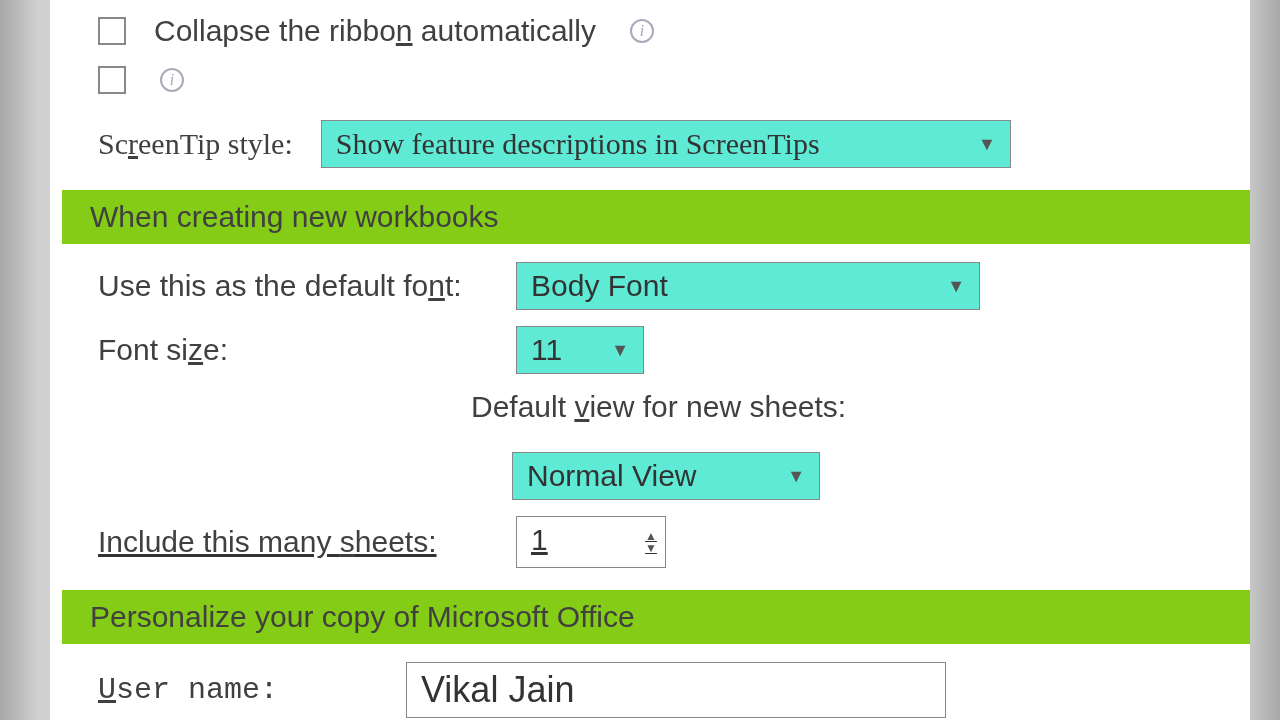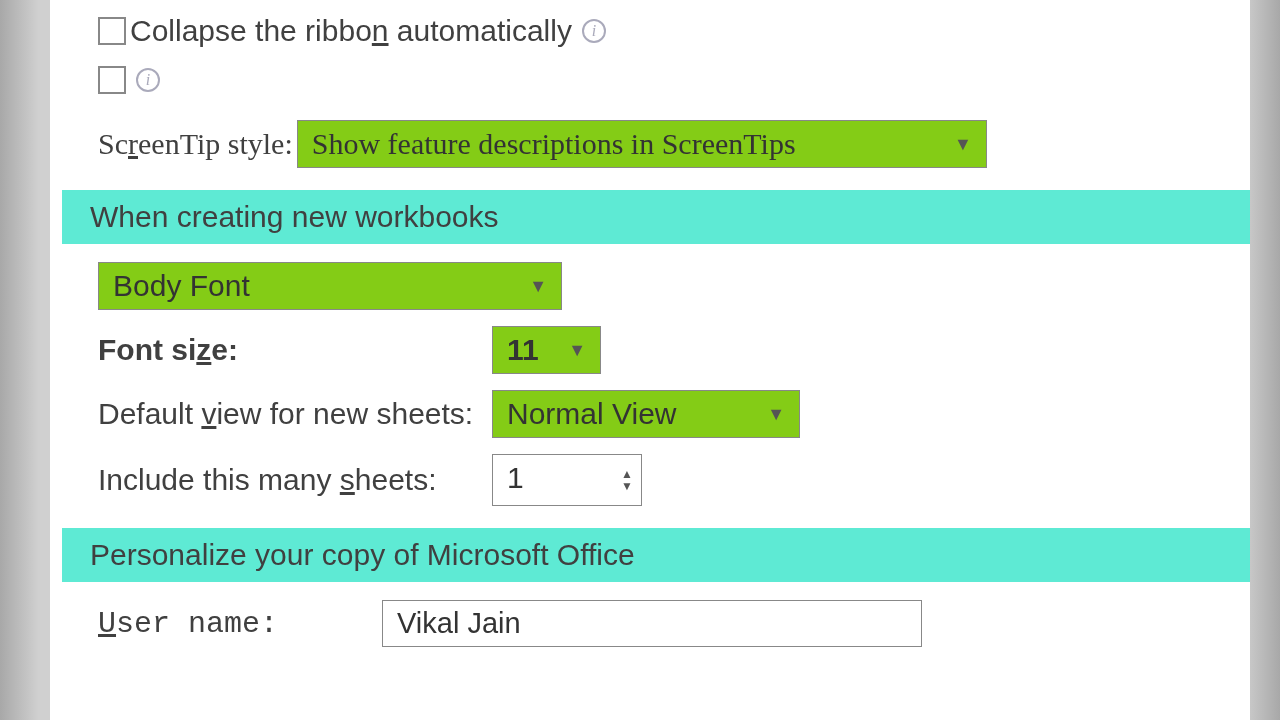--- a/index.html
+++ b/index.html
@@ -13,21 +13,21 @@
   .dialog {
     background: #ffffff;
     margin: 0 30px 0 50px;
     height: 100%;
     padding-top: 10px;
   }
   .row {
     display: flex;
     align-items: center;
     padding: 4px 16px 4px 48px;
-    gap: 4px;
+    gap: 28px;
   }
   .checkbox {
     width: 28px;
     height: 28px;
     border: 2px solid #888;
     background: #fff;
     flex-shrink: 0;
   }
   .label {
     color: #404040;
@@ -47,32 +47,32 @@
     font-style: italic;
     font-family: Georgia, serif;
     margin-left: 6px;
     flex-shrink: 0;
   }
   .dropdown {
     display: flex;
     align-items: center;
     justify-content: space-between;
     border: 1px solid #888;
-    background: #84cc16;
+    background: #5eead4;
     padding: 6px 14px;
     font-size: 30px;
     color: #333;
   }
   .dropdown .caret {
     color: #555;
     font-size: 18px;
     margin-left: 20px;
   }
   .section-header {
-    background: #5eead4;
+    background: #84cc16;
     padding: 10px 0 10px 28px;
     font-size: 30px;
     color: #404040;
     margin: 18px 0 14px 12px;
   }
   .label-col {
     min-width: 390px;
   }
   .spinner {
     display: flex;
@@ -94,21 +94,21 @@
     padding: 0 8px;
     color: #555;
     font-size: 12px;
     line-height: 10px;
     gap: 2px;
   }
   .text-input {
     border: 1px solid #888;
     background: #fff;
     padding: 6px 14px;
-    font-size: 29px;
+    font-size: 36px;
     min-width: 540px;
   }
 </style>
 </head>
 <body>
 
 <div class="dialog">
 
   <div class="row">
     <div class="checkbox"></div>
@@ -129,47 +129,50 @@
     </span>
     <div class="dropdown" style="width:690px;">
       <span>Show feature descriptions in ScreenTips</span>
       <span class="caret">▼</span>
     </div>
   </div>
 
   <div class="section-header">When creating new workbooks</div>
 
   <div class="row">
+    <span class="label label-col">
+      Use this as the default fo<span class="underline-letter">n</span>t:
+    </span>
     <div class="dropdown" style="width:464px;">
       <span>Body Font</span>
       <span class="caret">▼</span>
     </div>
   </div>
 
-  <div class="row" style="margin-top:8px;font-weight:bold;">
+  <div class="row" style="margin-top:8px;">
     <span class="label label-col">
       Font si<span class="underline-letter">z</span>e:
     </span>
-    <div class="dropdown" style="width:109px;text-align:center;">
+    <div class="dropdown" style="width:128px;text-align:center;">
       <span>11</span>
       <span class="caret">▼</span>
     </div>
   </div>
 
-  <div class="row" style="margin-top:8px;">
+  <div class="row" style="margin-top:8px;flex-direction:column;">
     <span class="label label-col">
       Default <span class="underline-letter">v</span>iew for new sheets:
     </span>
     <div class="dropdown" style="width:308px;">
       <span>Normal View</span>
       <span class="caret">▼</span>
     </div>
   </div>
 
-  <div class="row" style="margin-top:8px;">
+  <div class="row" style="margin-top:8px;text-decoration:underline;">
     <span class="label label-col">
       Include this many <span class="underline-letter">s</span>heets:
     </span>
     <div class="spinner">
       <span class="val">1</span>
       <span class="arrows">
         <span>▲</span>
         <span>▼</span>
       </span>
     </div>

